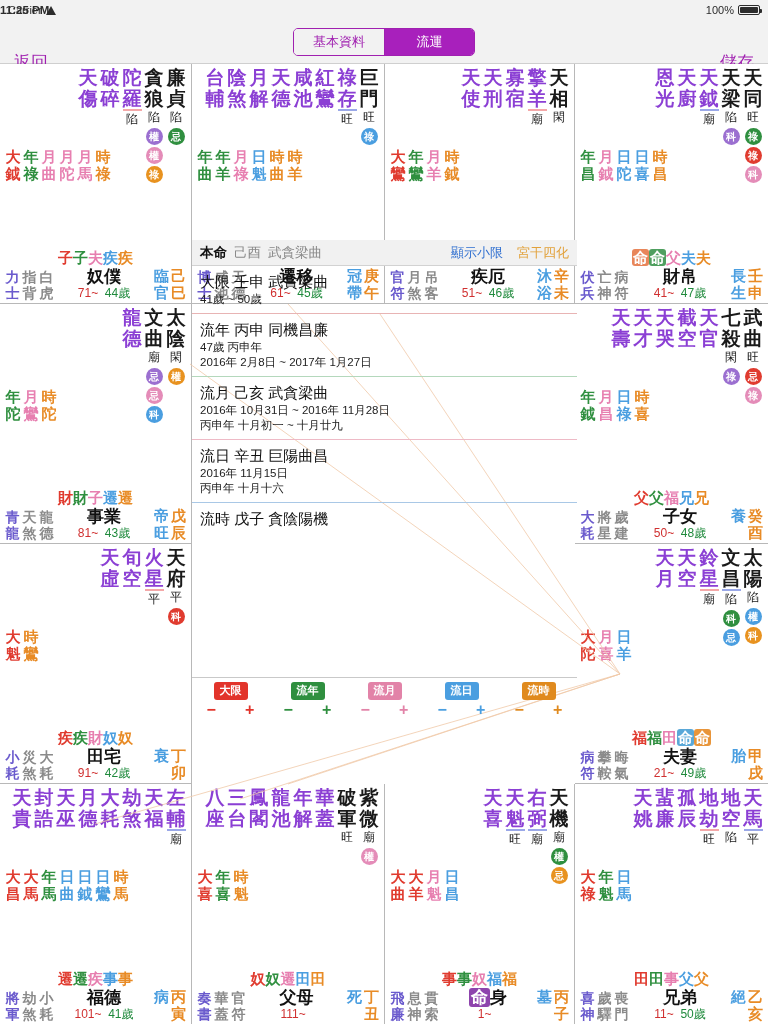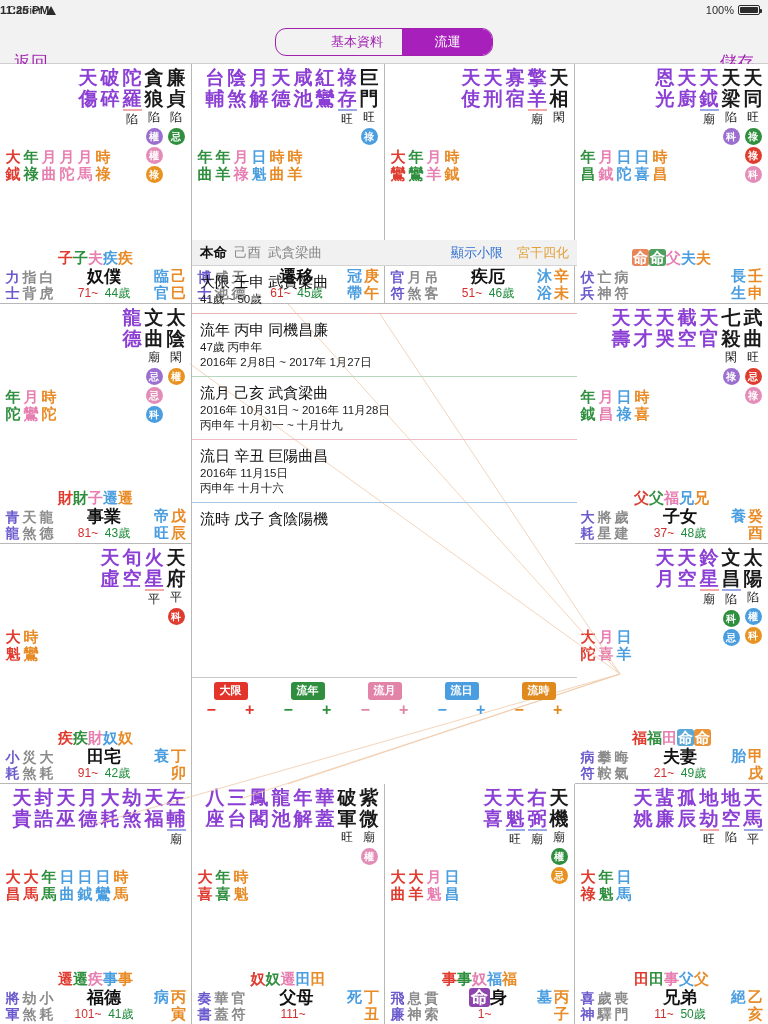--- a/index.html
+++ b/index.html
@@ -29,23 +29,22 @@
   .batt i{position:absolute;left:1px;top:1px;bottom:1px;right:1px;background:#2c2c2c;border-radius:1px;display:block;}
 
   
   #navbar {
     height:44px; background:#f2f2f2; display:flex; align-items:center;
     padding:0 14px; position:relative; border-bottom:1px solid #cfcfcf;
   }
   #navbar .navbtn { color:#a020b0; font-size:17px; cursor:pointer;margin-top:42px; }
   #segmented {
     position:absolute; left:50%; transform:translateX(-50%);
-    display:flex; border:1px solid #a020b0; border-radius:11px; overflow:hidden;
+    display:flex; border:1px solid #a020b0; border-radius:5px; overflow:hidden;
     height:28px;
-    padding-left:36px;
   }
   #segmented .seg {
     display:flex;align-items:center;justify-content:center;
     width:90px; font-size:13px; color:#a020b0; background:#f2f2f2; cursor:pointer;
   }
   #segmented .seg.active { background:#a820bc; color:#fff; }
   #segmented .seg + .seg { border-left:1px solid #a020b0; }
 
   
   #chart {
@@ -534,20 +533,24 @@
             </div>
             <div class="gcol">
               <span style="color:#8a8a8a">亡</span>
               <span style="color:#8a8a8a">神</span>
             </div>
             <div class="gcol">
               <span style="color:#8a8a8a">病</span>
               <span style="color:#8a8a8a">符</span>
             </div>
           </div>
+          <div class="midname">
+            <div class="pname">財帛</div>
+            <div class="prange"><span class="a">41~</span>&nbsp;&nbsp;<span class="b">47歲</span></div>
+          </div>
           <div class="rcol">
             <div class="rc">
               <span style="color:#4a9ee0">長</span>
               <span style="color:#4a9ee0">生</span>
             </div>
             <div class="rc">
               <span style="color:#e88b26">壬</span>
               <span style="color:#e88b26">申</span>
             </div>
           </div>
@@ -707,21 +710,21 @@
               <span style="color:#8a8a8a">將</span>
               <span style="color:#8a8a8a">星</span>
             </div>
             <div class="gcol">
               <span style="color:#8a8a8a">歲</span>
               <span style="color:#8a8a8a">建</span>
             </div>
           </div>
           <div class="midname">
             <div class="pname">子女</div>
-            <div class="prange"><span class="a">37~</span>&nbsp;&nbsp;<span class="b">48歲</span></div>
+            <div class="prange"><span class="a">50~</span>&nbsp;&nbsp;<span class="b">48歲</span></div>
           </div>
           <div class="rcol">
             <div class="rc">
               <span style="color:#4a9ee0">養</span>
             </div>
             <div class="rc">
               <span style="color:#e88b26">癸</span>
               <span style="color:#e88b26">酉</span>
             </div>
           </div>

